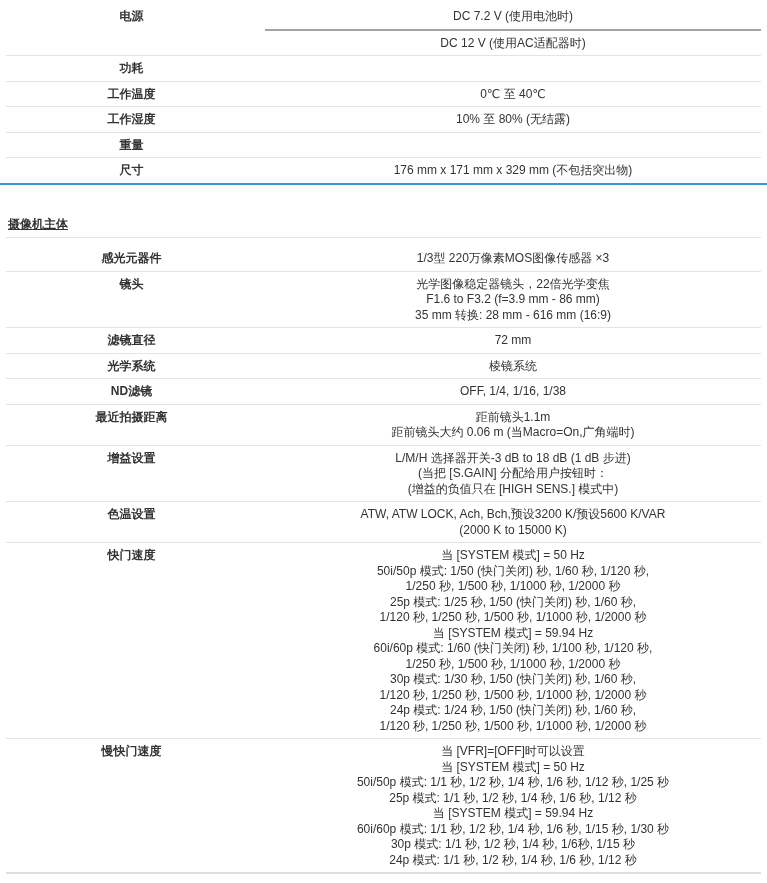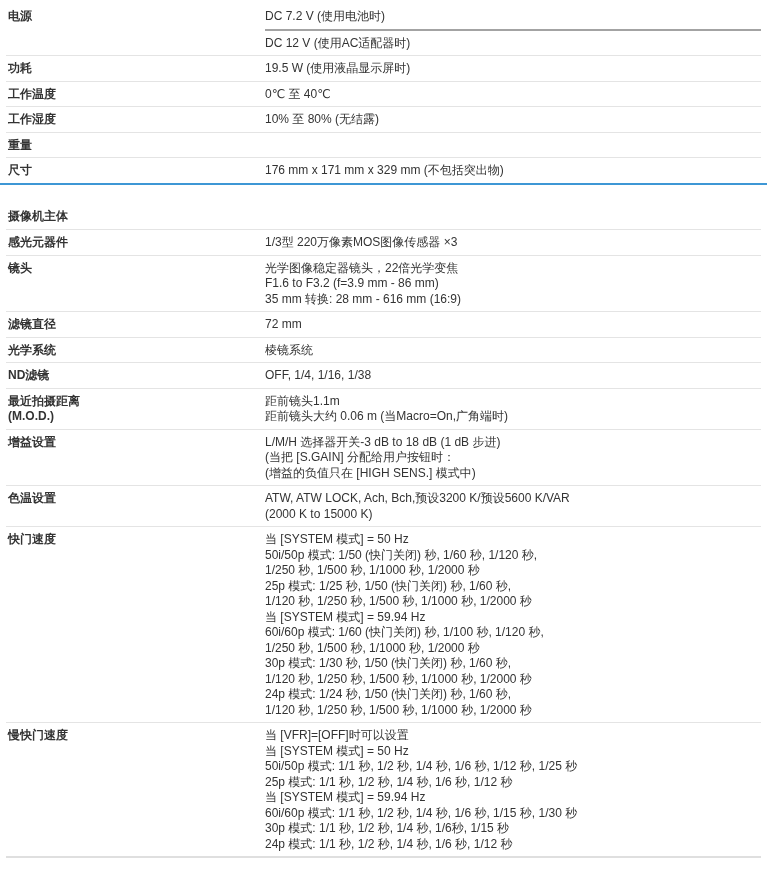--- a/index.html
+++ b/index.html
@@ -9,41 +9,43 @@
     background: #ffffff;
     color: #333333;
     font-family: "Liberation Sans", "DejaVu Sans", sans-serif;
     font-size: 12px;
   }
   .spec-table { padding-top: 4px; }
   .row {
     display: flex;
     margin: 0 6px;
     border-bottom: 1px solid #e4e4e4;
+    text-align: center;
   }
   .row.no-border { border-bottom: none; }
   .row.last-row { border-bottom: 2px solid #dfdfdf; }
   .label-cell {
     flex: 0 0 259px;
     width: 259px;
     box-sizing: border-box;
     padding: 5px 10px 4px 2px;
     font-weight: bold;
     line-height: 15.5px;
   }
   .cells { flex: 1 1 auto; min-width: 0; }
   .cell { padding: 5px 0 4px 0; line-height: 15.5px; }
   .cell + .cell { border-top: 2px solid #a3a3a3; }
   .accent-divider { height: 2px; width: 100%; background: #3e97d5; }
   .section-header {
-    margin: 0 6px;
+    margin: 8px 6px;
     border-bottom: 1px solid #e4e4e4;
     padding: 24px 0 5px 2px;
     font-weight: bold;
     line-height: 15.5px;
+    text-decoration: underline;
   }
   .label-line, .value-line { white-space: nowrap; }
 </style>
 </head>
 <body style="background: rgb(255, 255, 255); color: rgb(51, 51, 51);">
 
 <div class="spec-table" id="spec-table">
     <div class="row">
       <div class="label-cell">
         <div class="label-line">电源</div>
@@ -54,25 +56,20 @@
         </div>
         <div class="cell">
           <div class="value-line">DC 12 V (使用AC适配器时)</div>
         </div>
       </div>
     </div>
     <div class="row">
       <div class="label-cell">
         <div class="label-line">功耗</div>
       </div>
-      <div class="cells">
-        <div class="cell">
-          <div class="value-line">19.5 W (使用液晶显示屏时)</div>
-        </div>
-      </div>
     </div>
     <div class="row">
       <div class="label-cell">
         <div class="label-line">工作温度</div>
       </div>
       <div class="cells">
         <div class="cell">
           <div class="value-line">0℃ 至 40℃</div>
         </div>
       </div>
@@ -152,21 +149,20 @@
       </div>
       <div class="cells">
         <div class="cell">
           <div class="value-line">OFF, 1/4, 1/16, 1/38</div>
         </div>
       </div>
     </div>
     <div class="row">
       <div class="label-cell">
         <div class="label-line">最近拍摄距离</div>
-        <div class="label-line">(M.O.D.)</div>
       </div>
       <div class="cells">
         <div class="cell">
           <div class="value-line">距前镜头1.1m</div>
           <div class="value-line">距前镜头大约 0.06 m (当Macro=On,广角端时)</div>
         </div>
       </div>
     </div>
     <div class="row">
       <div class="label-cell">

